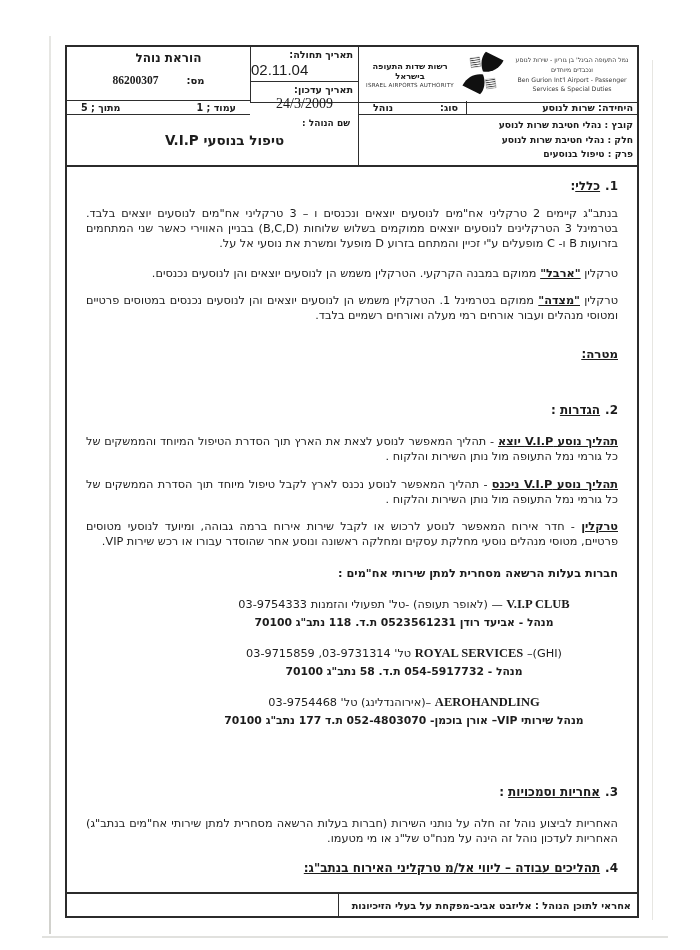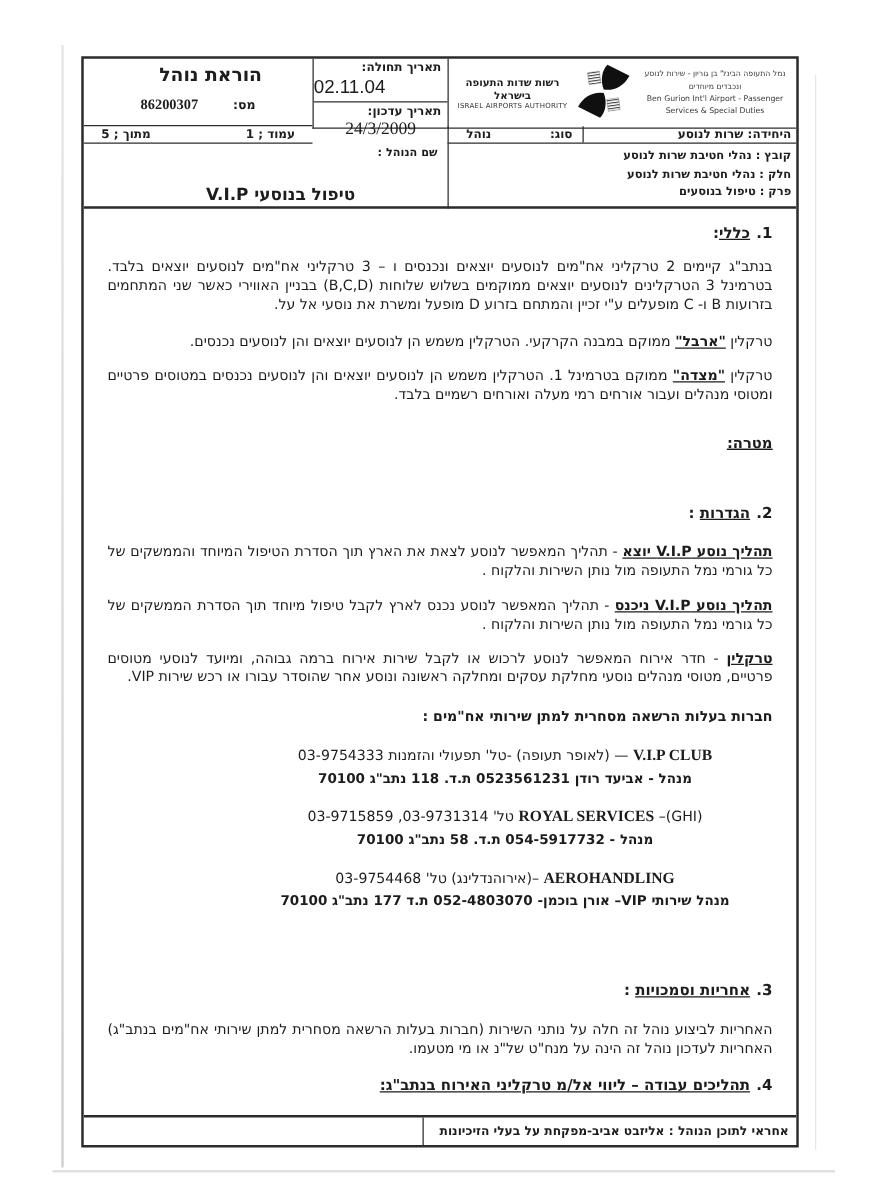--- a/index.html
+++ b/index.html
@@ -40,40 +40,40 @@
   .unit-main { flex:1; padding:0 6px; }
   .unit-type { flex:0 0 108px; border-right:1.4px solid #2e2e2e; height:100%;
     display:flex; align-items:center; justify-content:space-between; padding:0 8px 0 14px; }
 
   .cell-kovetz { left:291px; top:68px; width:281px; height:52px;
     border-left:1.4px solid #2e2e2e; direction:rtl;
     font-size:9.2px; font-weight:bold; padding:3px 6px; line-height:1.6; }
 
   .cell-docinfo { left:0; top:0; width:183px; height:54px; border-bottom:1.4px solid #2e2e2e;
     direction:rtl; text-align:center; }
-  .doc-title { font-weight:bold; font-size:15px; margin-top:4px;padding-left:20px; }
+  .doc-title { font-weight:bold; font-size:12px; margin-top:4px;padding-left:20px; }
   .doc-num-row { display:flex; direction:rtl; justify-content:center; gap:28px;
     margin-top:9px; align-items:baseline; }
   .doc-num-label { font-weight:bold; font-size:10px; }
   .doc-num { font-weight:bold; font-size:11.5px; font-family:"Liberation Serif", serif; }
 
   .cell-page { left:0; top:54px; width:183px; height:14px; border-bottom:1.4px solid #2e2e2e;
     display:flex; direction:rtl; justify-content:space-between; align-items:center;
     padding:0 14px; font-weight:bold; font-size:9.6px; }
 
   .cell-dates { left:183px; top:0; width:108px; height:56px;
     border-left:1.4px solid #2e2e2e; border-bottom:1.4px solid #2e2e2e; direction:rtl; }
   .date-label { font-weight:bold; font-size:9.6px; text-align:right; padding:2px 5px 0 0; }
   .date-value1 { text-align:left; font-family:Liberation Sans, sans-serif; font-size:15px; margin-top:1px; }
   .dates-divider { border-top:1.3px solid #2e2e2e; margin-top:3px; }
   .date-value2 { text-align:center; font-family:"Liberation Serif", serif; font-size:14px; margin-top:1px; }
 
   .cell-name { left:0; top:68px; width:291px; height:52px; direction:rtl; }
   .name-label { font-size:9px; font-weight:bold; text-align:right; padding:3px 8px 0 0; }
-  .name-value { text-align:center; font-weight:bold; font-size:13.5px; margin-top:20px;padding-left:24px; }
+  .name-value { text-align:center; font-weight:bold; font-size:13.5px; margin-top:4px;padding-left:24px; }
 
   
   .doc-body { direction:rtl; padding:0 19px; font-size:11.3px; line-height:1.33;
     text-align:justify; color:#1c1c1c; }
   .sec { font-size:12px; font-weight:bold; text-align:right; }
   .sec-num { margin-left:5px; }
   .u { text-decoration:underline; }
   .p { margin-top:11px; }
   .lead { font-weight:bold; text-decoration:underline; }
   .mt12{margin-top:12px} .mt13{margin-top:13px} .mt14{margin-top:14px} .mt15{margin-top:15px}

